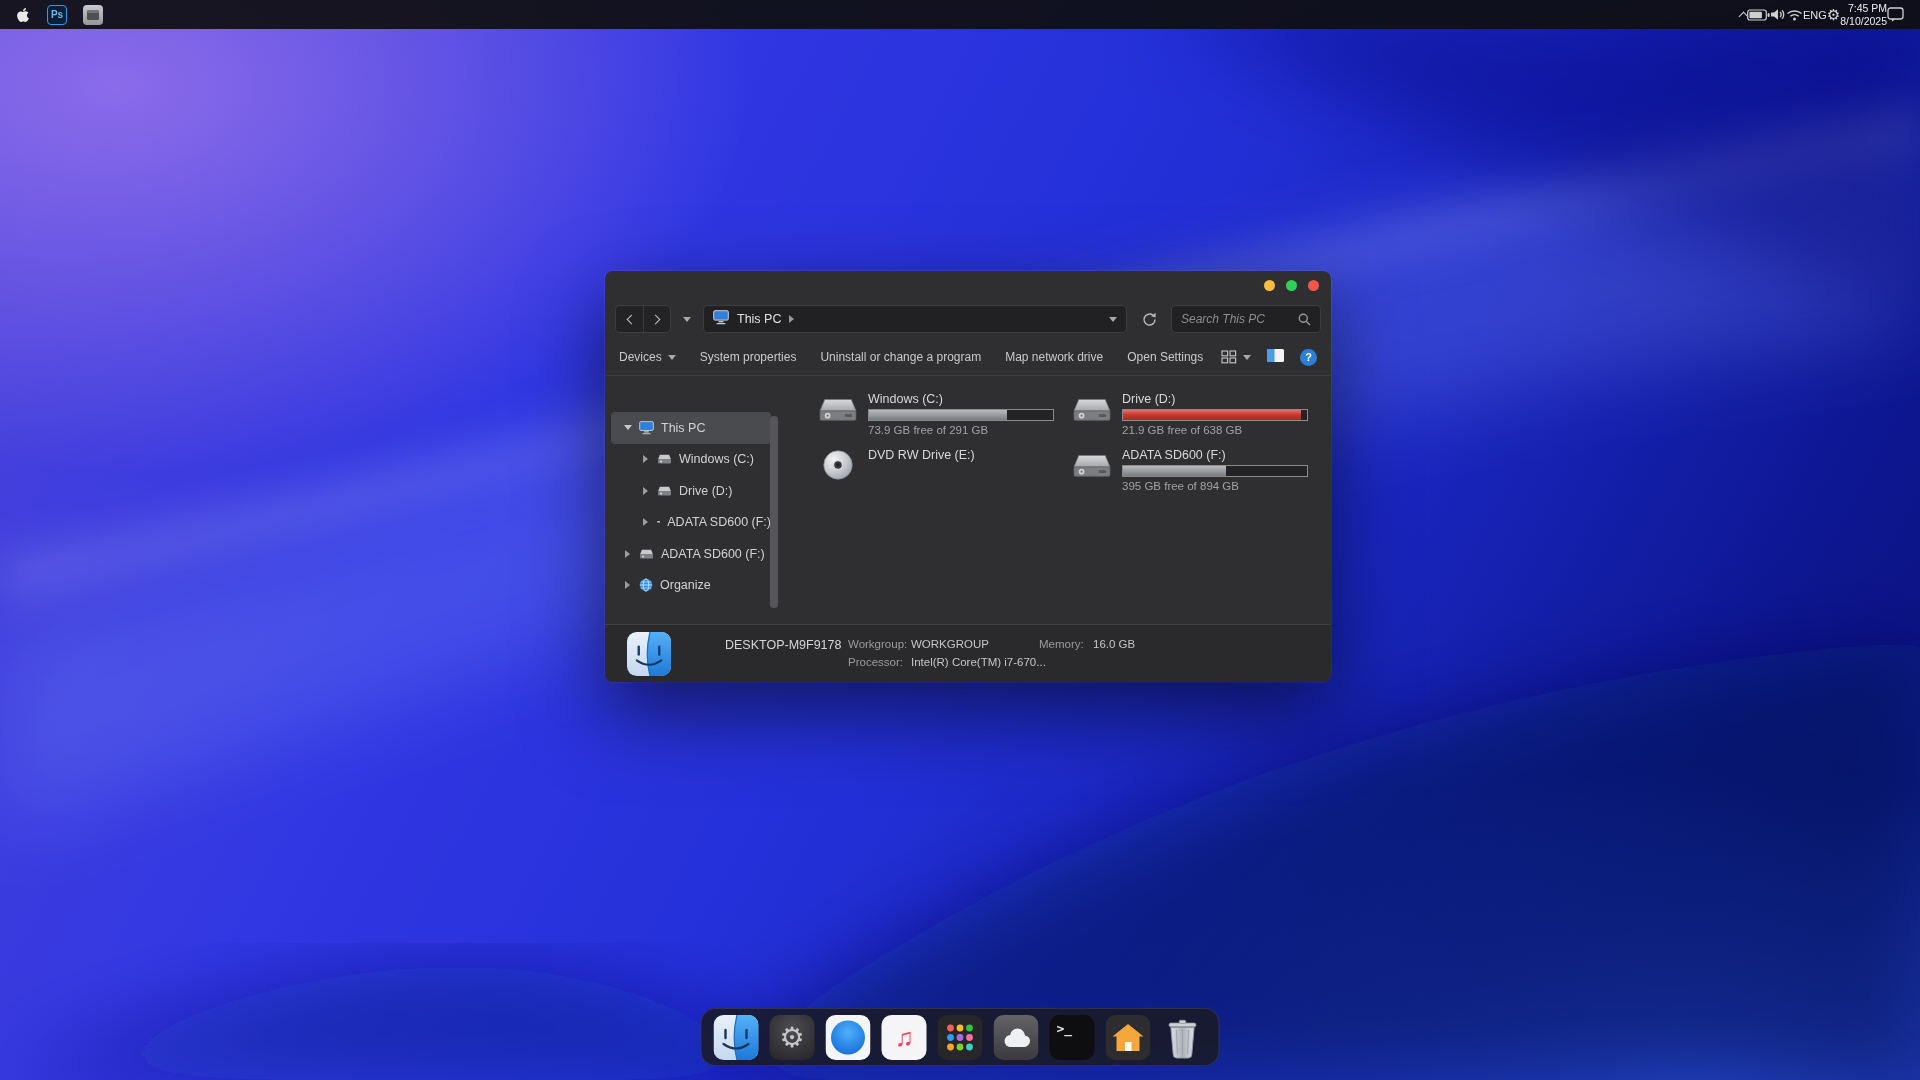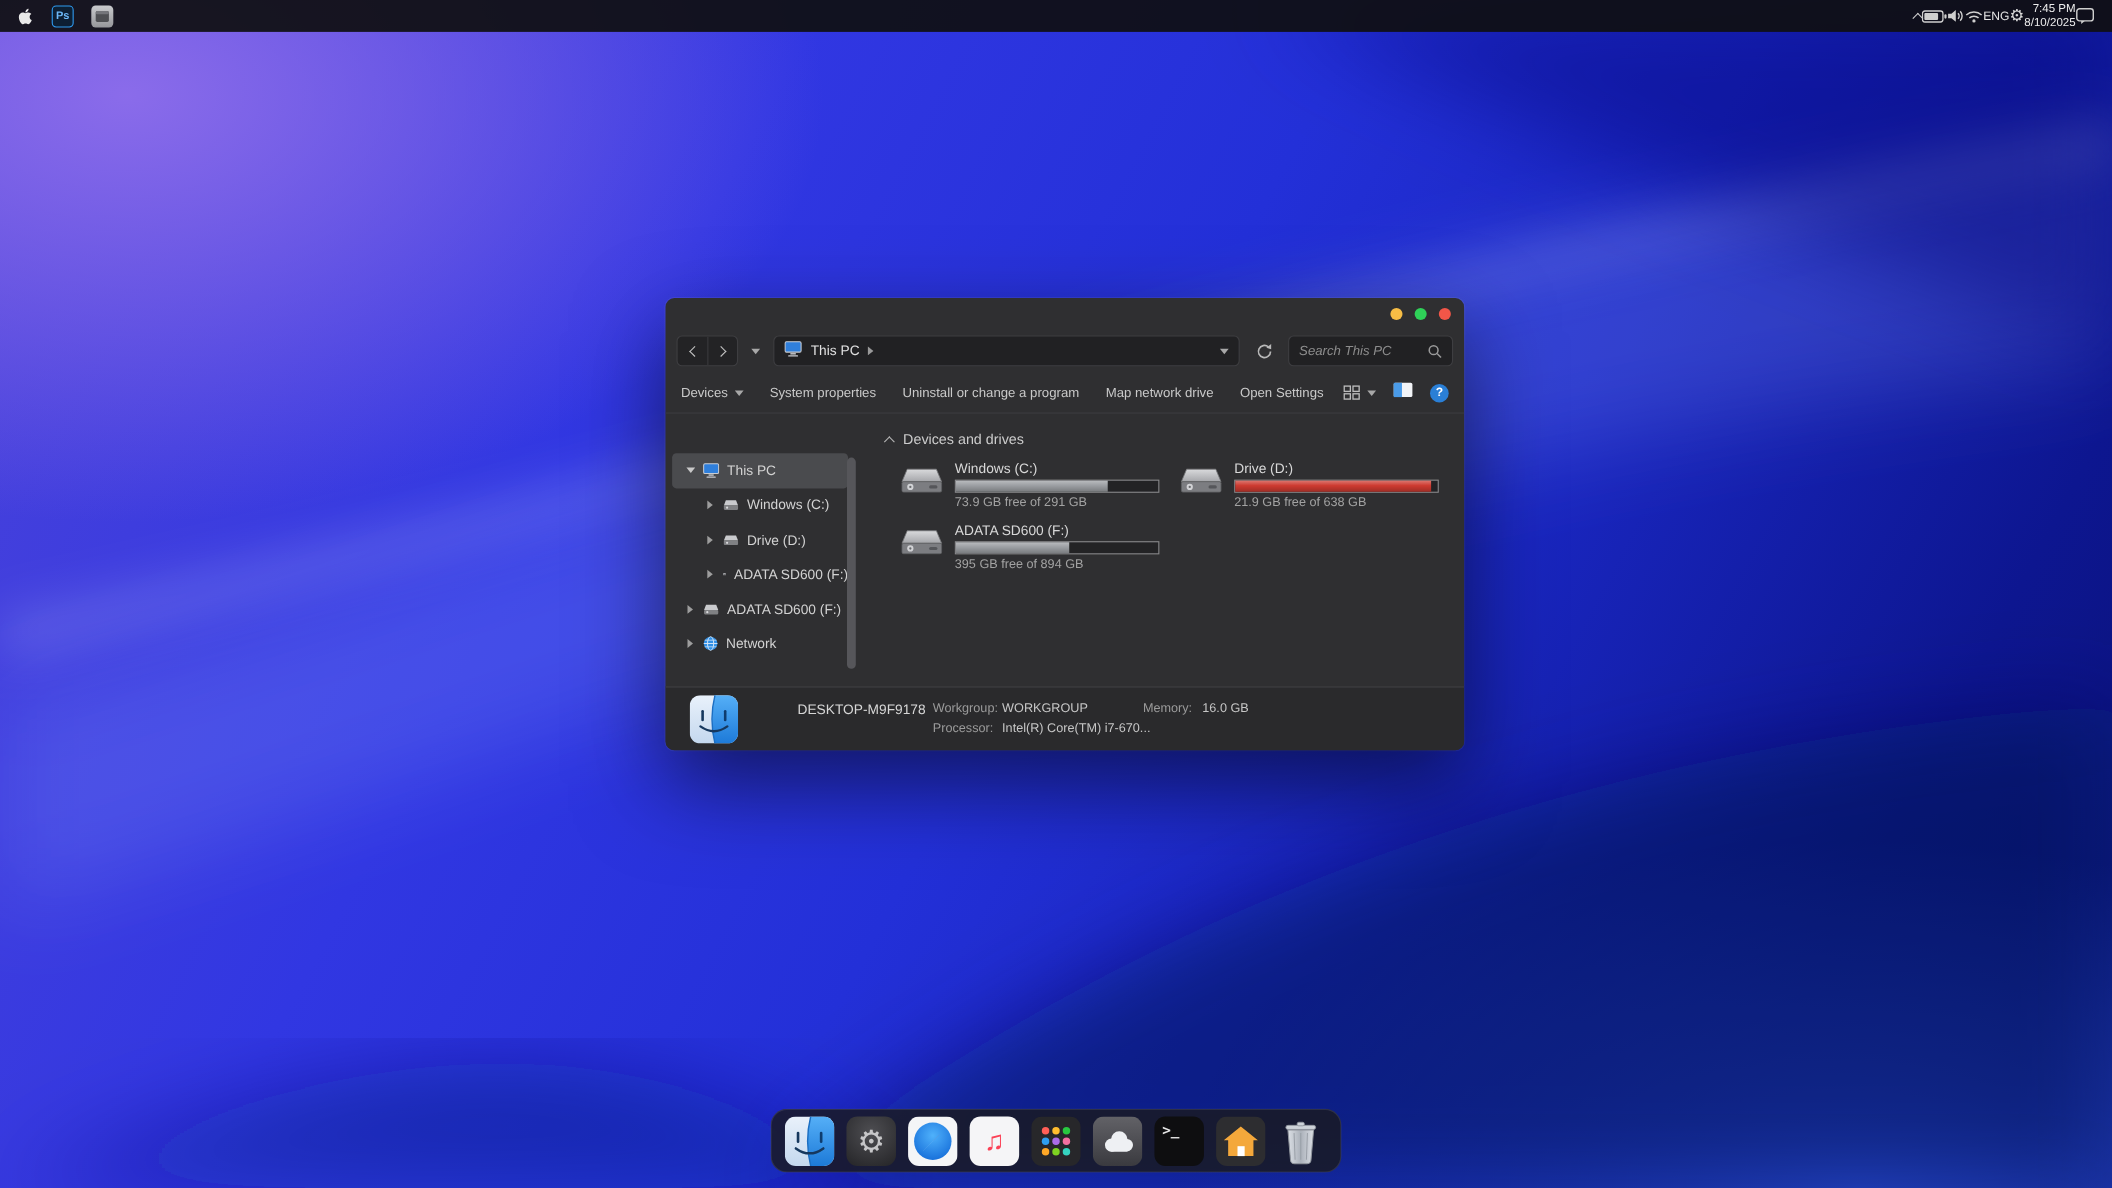--- a/index.html
+++ b/index.html
@@ -375,30 +375,26 @@
           <span class="twrap">
               <span class="tri-r"></span>
             </span>
           <svg width="14" height="14" viewBox="0 0 14 14">
               <circle cx="7" cy="7" r="6.2" fill="#2f8fe6"></circle>
               <ellipse cx="7" cy="7" rx="2.8" ry="6.2" fill="none" stroke="#cfe4f7" stroke-width="0.9"></ellipse>
               <line x1="0.8" y1="7" x2="13.2" y2="7" stroke="#cfe4f7" stroke-width="0.9"></line>
               <line x1="1.6" y1="4" x2="12.4" y2="4" stroke="#cfe4f7" stroke-width="0.7"></line>
               <line x1="1.6" y1="10" x2="12.4" y2="10" stroke="#cfe4f7" stroke-width="0.7"></line>
             </svg>
-          <span>Network</span>
+          <span>Organize</span>
         </div>
         <div class="side-scroll"></div>
       </div>
 
       <div class="content">
-        <div class="section-header">
-          <span class="chev-up"></span>
-          <span>Devices and drives</span>
-        </div>
         <div class="drive-grid">
 
           <div class="tile">
             <span class="tile-icon">
               <svg width="42" height="36" viewBox="0 0 44 38">
                   <polygon points="8,9 36,9 41,21 3,21" fill="url(#hdTop)" stroke="#76777a" stroke-width="0.8"></polygon>
                   <rect x="3" y="21" width="38" height="10" rx="1.5" fill="#7c7d81" stroke="#5f6063" stroke-width="0.8"></rect>
                   <circle cx="11" cy="26" r="3" fill="#d2d3d6"></circle>
                   <circle cx="11" cy="26" r="1.1" fill="#6a6b6e"></circle>
                   <rect x="29" y="24.5" width="8" height="3" rx="1.5" fill="#55565a"></rect>
@@ -425,20 +421,32 @@
             </span>
             <div class="tile-info">
               <div class="dname">Drive (D:)</div>
               <div class="dbar">
                   <div class="dfill" style="width: 97%; background-color: rgb(205, 58, 48);"></div>
                 </div>
               <div class="dfree">21.9 GB free of 638 GB</div>
             </div>
           </div>
 
+          <div class="tile">
+            <span class="tile-icon">
+              <svg width="42" height="36" viewBox="0 0 44 38">
+                  <circle cx="22" cy="19" r="15" fill="url(#dvdG)" stroke="#85888e" stroke-width="0.8"></circle>
+                  <circle cx="22" cy="19" r="4.6" fill="#3a3a3c" stroke="#d8dadd" stroke-width="1.2"></circle>
+                  <circle cx="22" cy="19" r="1.8" fill="#232325"></circle>
+                </svg>
+            </span>
+            <div class="tile-info">
+              <div class="dname">DVD RW Drive (E:)</div>
+            </div>
+          </div>
 
           <div class="tile">
             <span class="tile-icon">
               <svg width="42" height="36" viewBox="0 0 44 38">
                   <polygon points="8,9 36,9 41,21 3,21" fill="url(#hdTop)" stroke="#76777a" stroke-width="0.8"></polygon>
                   <rect x="3" y="21" width="38" height="10" rx="1.5" fill="#7c7d81" stroke="#5f6063" stroke-width="0.8"></rect>
                   <circle cx="11" cy="26" r="3" fill="#d2d3d6"></circle>
                   <circle cx="11" cy="26" r="1.1" fill="#6a6b6e"></circle>
                   <rect x="29" y="24.5" width="8" height="3" rx="1.5" fill="#55565a"></rect>
                 </svg>

